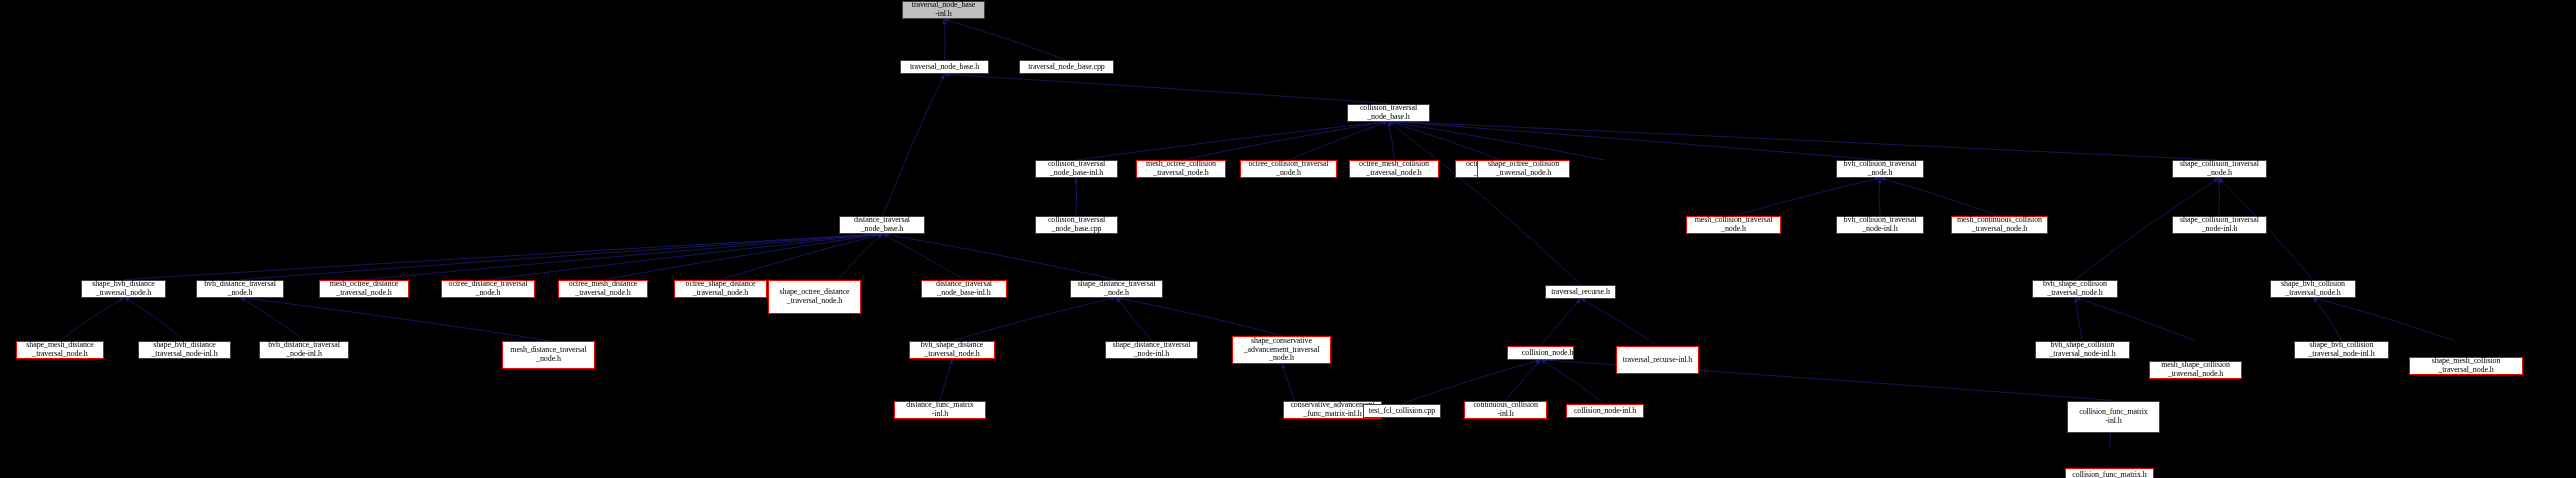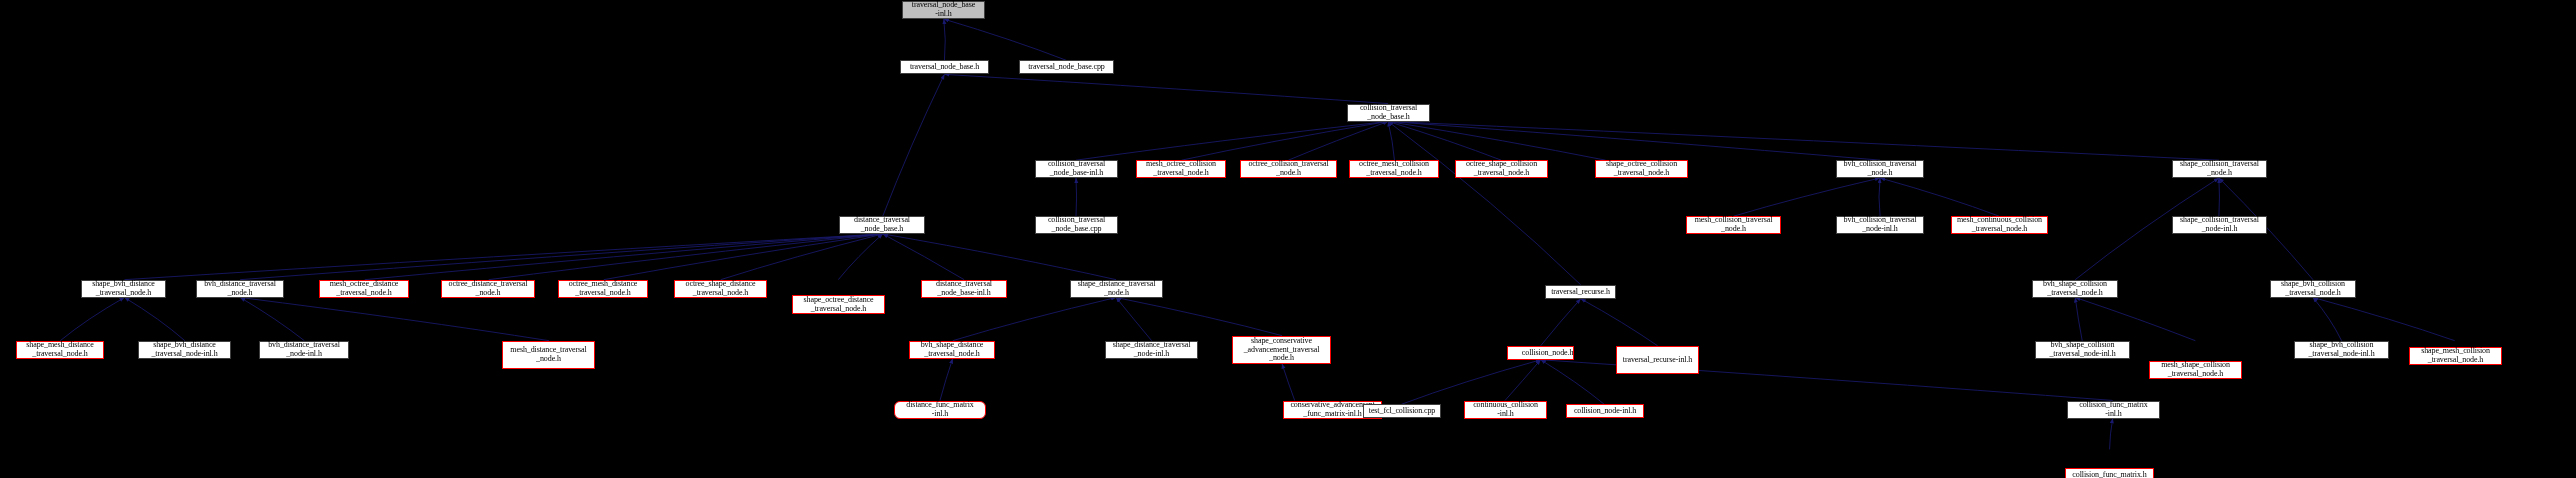--- a/index.html
+++ b/index.html
@@ -120,21 +120,21 @@
       <div class="node black" style="left: 1035px; top: 160px; width: 83px; height: 18px;">collision_traversal
 _node_base-inl.h</div>
       <div class="node red" style="left: 1136px; top: 160px; width: 90px; height: 18px;">mesh_octree_collision
 _traversal_node.h</div>
       <div class="node red" style="left: 1240px; top: 160px; width: 97px; height: 18px;">octree_collision_traversal
 _node.h</div>
       <div class="node red" style="left: 1349px; top: 160px; width: 90px; height: 18px;">octree_mesh_collision
 _traversal_node.h</div>
       <div class="node red" style="left: 1455px; top: 160px; width: 93px; height: 18px;">octree_shape_collision
 _traversal_node.h</div>
-      <div class="node red" style="left: 1595px; top: 160px; width: 93px; height: 18px;">shape_octree_collision
+      <div class="node red" style="left: 1477px; top: 160px; width: 93px; height: 18px;">shape_octree_collision
 _traversal_node.h</div>
       <div class="node black" style="left: 1836px; top: 160px; width: 88px; height: 18px;">bvh_collision_traversal
 _node.h</div>
       <div class="node black" style="left: 2172px; top: 160px; width: 95px; height: 18px;">shape_collision_traversal
 _node.h</div>
       <div class="node black" style="left: 1035px; top: 216px; width: 83px; height: 18px;">collision_traversal
 _node_base.cpp</div>
       <div class="node black" style="left: 839px; top: 216px; width: 86px; height: 18px;">distance_traversal
 _node_base.h</div>
       <div class="node red" style="left: 1686px; top: 216px; width: 95px; height: 18px;">mesh_collision_traversal
@@ -150,21 +150,21 @@
       <div class="node black" style="left: 196px; top: 280px; width: 88px; height: 18px;">bvh_distance_traversal
 _node.h</div>
       <div class="node red" style="left: 319px; top: 280px; width: 90px; height: 18px;">mesh_octree_distance
 _traversal_node.h</div>
       <div class="node red" style="left: 441px; top: 280px; width: 94px; height: 18px;">octree_distance_traversal
 _node.h</div>
       <div class="node red" style="left: 558px; top: 280px; width: 90px; height: 18px;">octree_mesh_distance
 _traversal_node.h</div>
       <div class="node red" style="left: 674px; top: 280px; width: 93px; height: 18px;">octree_shape_distance
 _traversal_node.h</div>
-      <div class="node red" style="left: 792px; top: 280px; width: 93px; height: 19px; margin-top: 15px;">shape_octree_distance
+      <div class="node red" style="left: 768px; top: 280px; width: 93px; height: 34px;">shape_octree_distance
 _traversal_node.h</div>
       <div class="node red" style="left: 921px; top: 280px; width: 86px; height: 18px;">distance_traversal
 _node_base-inl.h</div>
       <div class="node black" style="left: 1070px; top: 280px; width: 93px; height: 18px;">shape_distance_traversal
 _node.h</div>
       <div class="node black" style="left: 1545px; top: 285px; width: 71px; height: 14px;">traversal_recurse.h</div>
       <div class="node black" style="left: 2032px; top: 280px; width: 86px; height: 18px;">bvh_shape_collision
 _traversal_node.h</div>
       <div class="node black" style="left: 2270px; top: 280px; width: 86px; height: 18px;">shape_bvh_collision
 _traversal_node.h</div>
@@ -184,28 +184,28 @@
 _advancement_traversal
 _node.h</div>
       <div class="node red" style="left: 1507px; top: 346px; width: 67px; height: 14px; padding-left: 16px;">collision_node.h</div>
       <div class="node red" style="left: 1616px; top: 346px; width: 83px; height: 28px;">traversal_recurse-inl.h</div>
       <div class="node black" style="left: 2035px; top: 341px; width: 95px; height: 18px;">bvh_shape_collision
 _traversal_node-inl.h</div>
       <div class="node red" style="left: 2149px; top: 341px; width: 93px; height: 18px; margin-top: 20px;">mesh_shape_collision
 _traversal_node.h</div>
       <div class="node black" style="left: 2294px; top: 341px; width: 95px; height: 18px;">shape_bvh_collision
 _traversal_node-inl.h</div>
-      <div class="node red" style="left: 2409px; top: 347px; width: 93px; height: 18px;">shape_mesh_collision
-_traversal_node.h</div>
-      <div class="node red" style="left: 894px; top: 401px; width: 92px; height: 18px; border-radius: 6px;">distance_func_matrix
+      <div class="node red" style="left: 2409px; top: 357px; width: 114px; height: 18px;">shape_mesh_collision
+_traversal_node.h</div>
+      <div class="node red" style="left: 894px; top: 401px; width: 92px; height: 18px;">distance_func_matrix
 -inl.h</div>
       <div class="node red" style="left: 1245px; top: 401px; width: 99px; height: 18px; margin-left: 38px;">conservative_advancement
 _func_matrix-inl.h</div>
       <div class="node black" style="left: 1363px; top: 404px; width: 78px; height: 14px;">test_fcl_collision.cpp</div>
       <div class="node red" style="left: 1464px; top: 401px; width: 83px; height: 18px;">continuous_collision
 -inl.h</div>
       <div class="node red" style="left: 1566px; top: 404px; width: 78px; height: 14px;">collision_node-inl.h</div>
-      <div class="node black" style="left: 2067px; top: 401px; width: 93px; height: 18px;">collision_func_matrix
+      <div class="node black" style="left: 2067px; top: 401px; width: 93px; height: 32px;">collision_func_matrix
 -inl.h</div>
       <div class="node red" style="left: 2065px; top: 468px; width: 89px; height: 14px;">collision_func_matrix.h</div>
     </div>
 </div>
 
 
 </body></html>

